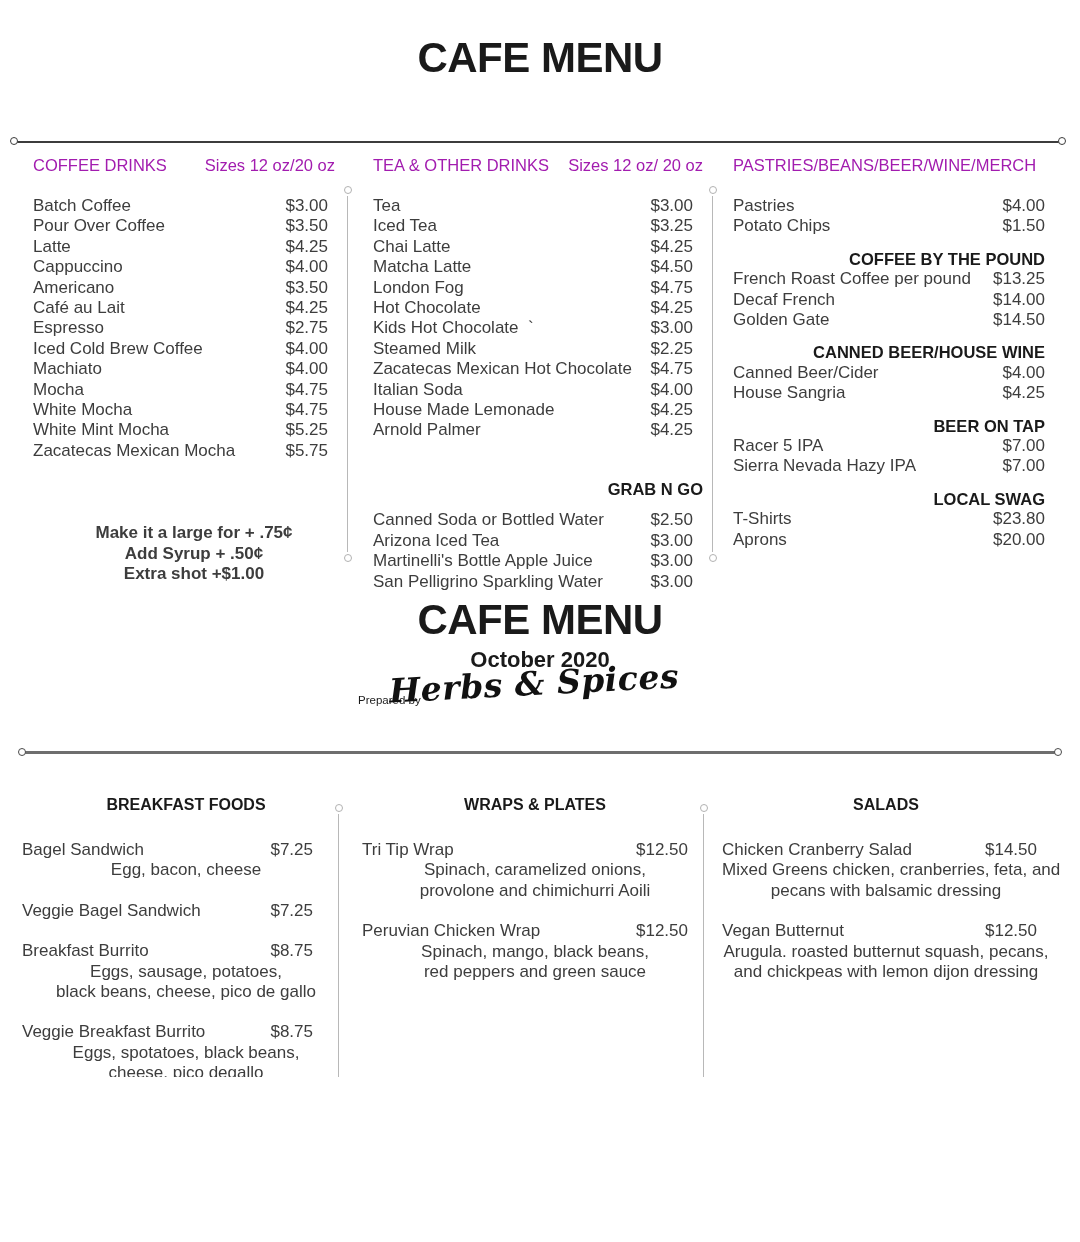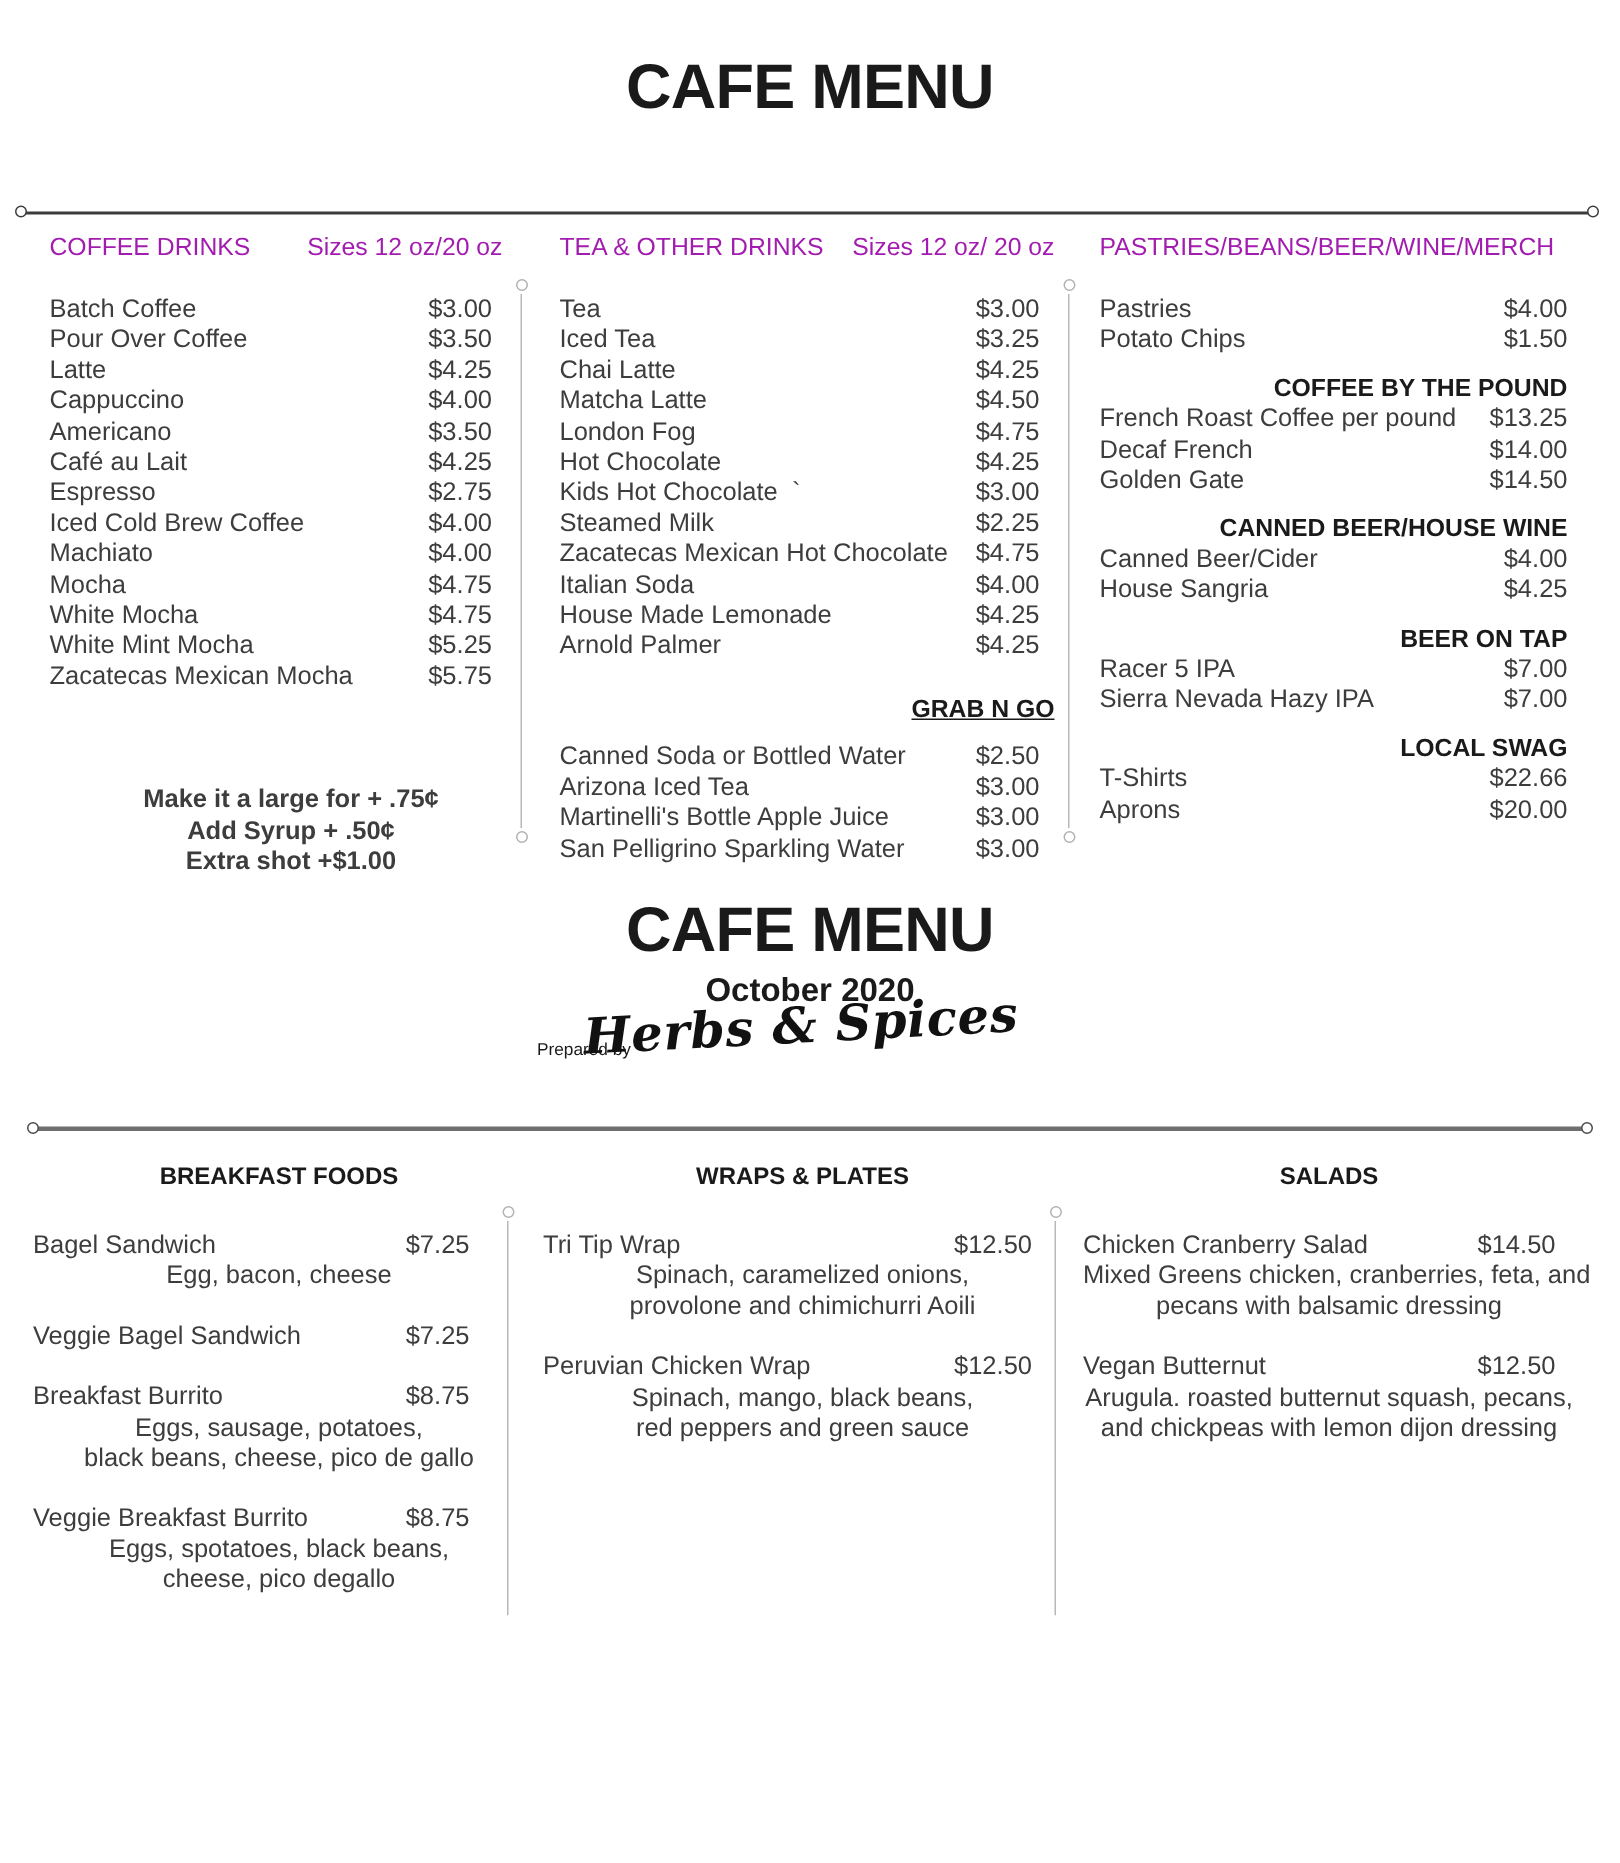--- a/index.html
+++ b/index.html
@@ -42,37 +42,37 @@
   .tcol-header { display:flex; justify-content:space-between; font-weight:normal;
                  font-size:16.5px; color:#a21caf; line-height:20px; }
   .items { margin-top:21px; }
   #tcol0 .row { padding-right:7px; }
   #tcol1 .row { padding-right:10px; }
   .row { display:flex; justify-content:space-between; }
   .nm { white-space:pre; }
   .pr { white-space:pre; }
   .group-heading { font-weight:bold; font-size:16.5px; color:#1a1a1a;
                    text-align:right; margin-top:12px; line-height:20.4px; }
-  .group-heading.grab { margin-top:22px; margin-bottom:11px;text-decoration:underline; }
+  .group-heading.grab { margin-top:38px; margin-bottom:11px; }
   .notes { margin-top:62px; text-align:center; white-space:pre; transform:translateX(10px);font-weight:bold; }
   
   .mid-title { position:absolute; top:596px; left:0; width:100%; text-align:center;
                font-size:42px; font-weight:bold; letter-spacing:-0.5px; color:#1a1a1a; line-height:48px; }
   .mid-sub { position:absolute; top:648px; left:0; width:100%; text-align:center;
              font-size:22px; font-weight:bold; color:#1a1a1a; line-height:24px; }
   .prepared-by { position:absolute; top:694px; left:358px; font-size:11.5px; color:#1a1a1a; }
   .brand { position:absolute; top:664px; left:0; width:100%; text-align:center;
            font-family:"DejaVu Serif", serif; font-style:italic; font-weight:bold;
            font-size:33px; color:#111; transform:translateX(-6px) rotate(-3deg); letter-spacing:0.5px; }
   
   .bcol { position:absolute; top:775px; font-size:17px; line-height:20.4px; }
   #bcol0 { left:22px;  width:328px; }
   #bcol1 { left:362px; width:346px; }
   #bcol2 { left:722px; width:328px; }
-  .bcol-header { text-align:center; font-weight:bold; font-size:16px; color:#1a1a1a; line-height:20px; }
+  .bcol-header { text-align:center; font-weight:bold; font-size:16px; color:#1a1a1a; line-height:20px;margin-top:20px; }
   .dishes { margin-top:25px; }
   .dish { margin-bottom:20px; }
   #bcol0 .dish .row { padding-right:37px; }
   #bcol1 .dish .row { padding-right:20px; }
   #bcol2 .dish .row { padding-right:13px; }
   .dish-desc { text-align:center; white-space:pre; }
 </style>
 </head>
 <body>
 
@@ -313,21 +313,21 @@
         <div class="row">
           <span class="nm">Sierra Nevada Hazy IPA</span>
           <span class="pr">$7.00</span>
         </div>
       </div>
     <div class="group-heading">LOCAL SWAG</div>
     <div>
 
         <div class="row">
           <span class="nm">T-Shirts</span>
-          <span class="pr">$22.66</span>
+          <span class="pr">$23.80</span>
         </div>
 
         <div class="row">
           <span class="nm">Aprons</span>
           <span class="pr">$20.00</span>
         </div>
       </div>
   </section>
 
   <div class="vdiv" id="vdiv-top-1">

